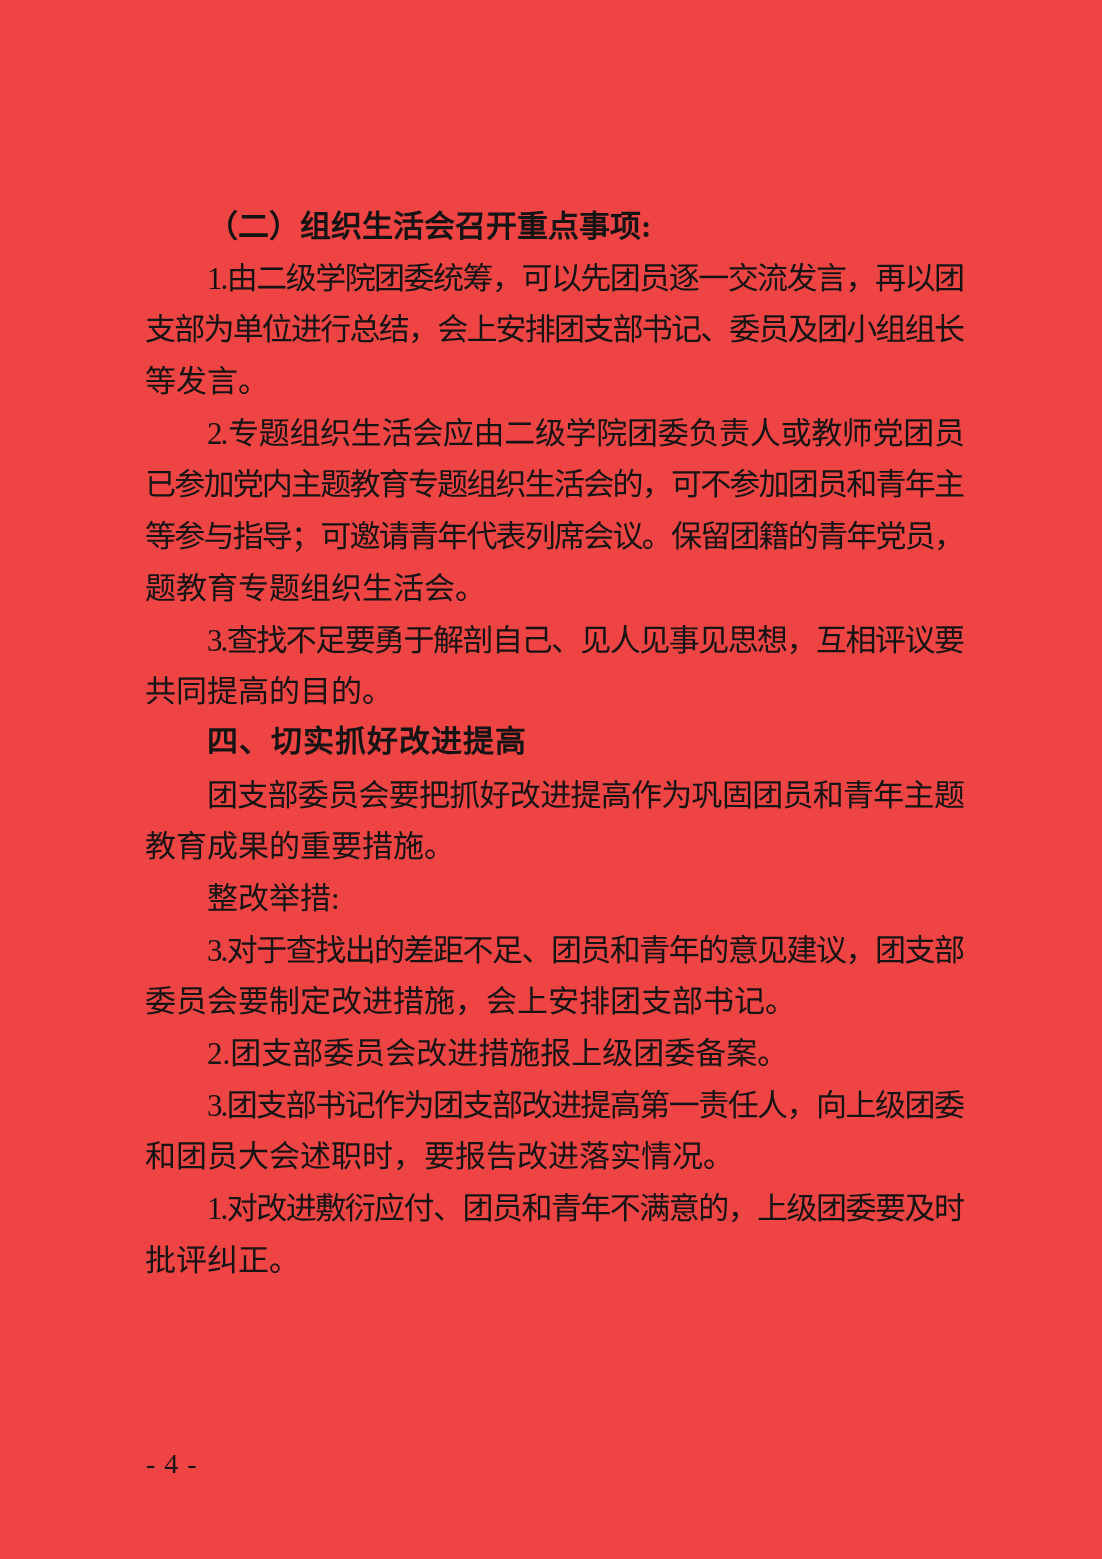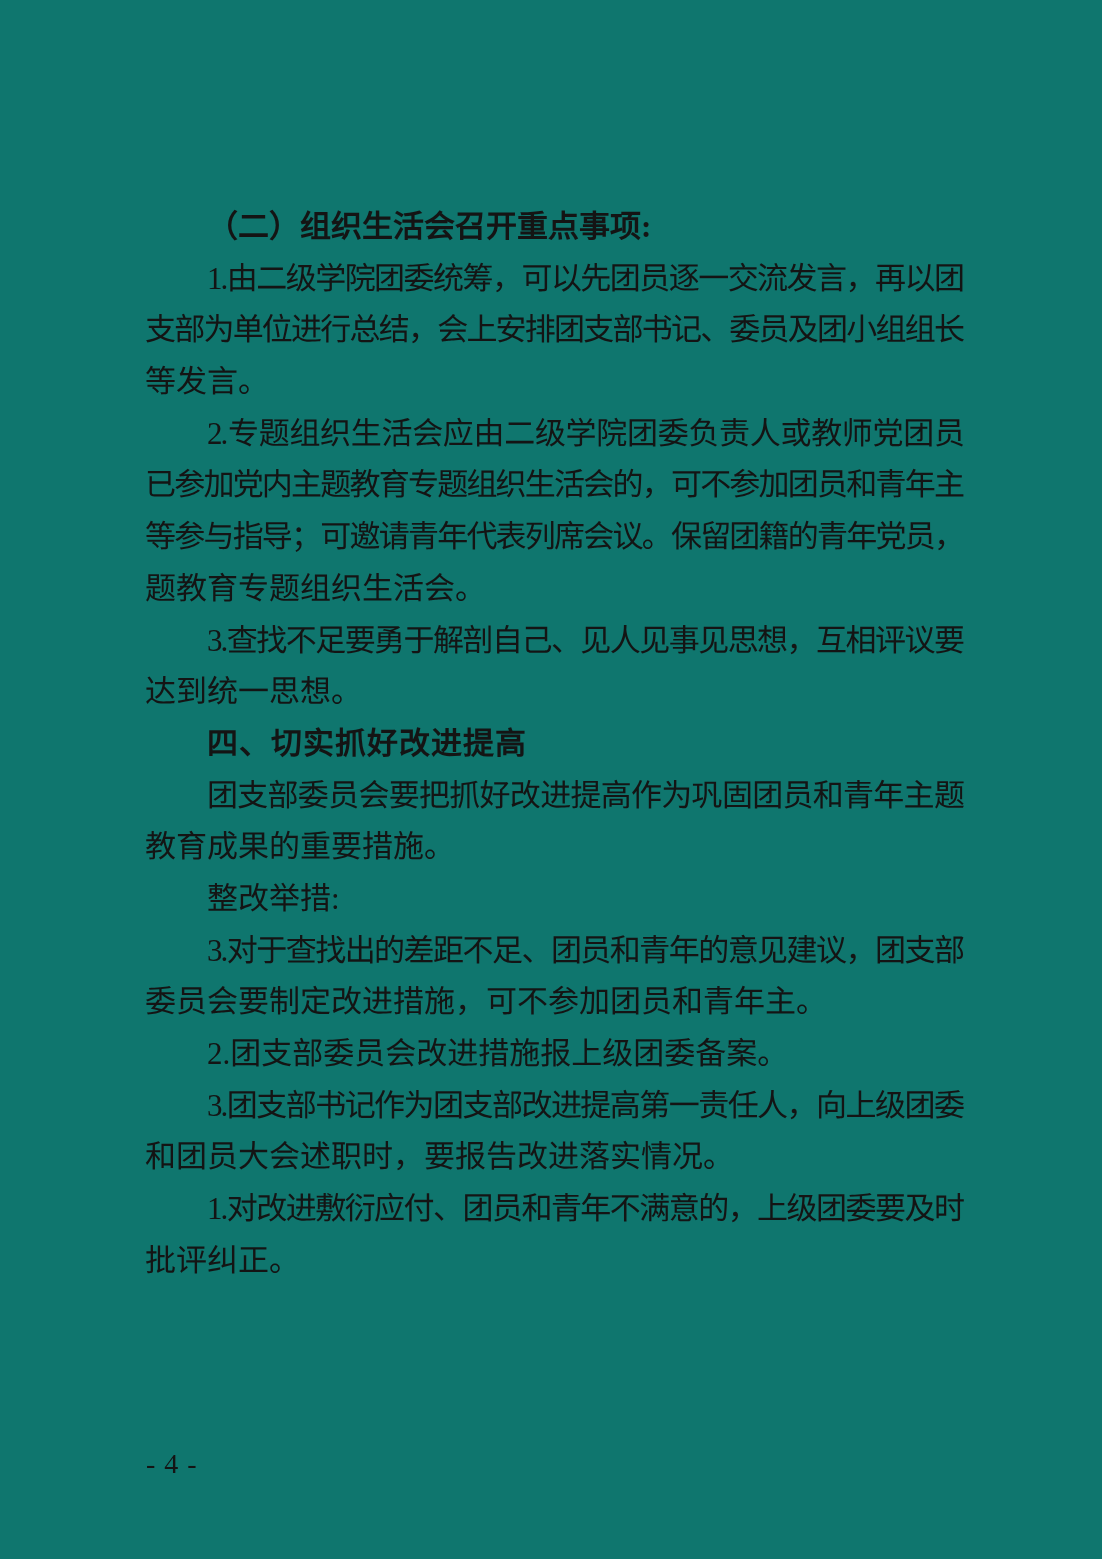--- a/index.html
+++ b/index.html
@@ -4,21 +4,21 @@
 <style>
   html, body {
     margin: 0;
     padding: 0;
     background: #ffffff;
   }
   .page {
     position: relative;
     width: 1102px;
     height: 1559px;
-    background: #0f766e;
+    background: #ef4444;
     overflow: hidden;
     font-family: "Liberation Serif", serif;
     color: #141414;
   }
   .content {
     position: absolute;
     left: 145px;
     top: 201px;
     width: 818px;
   }
@@ -38,21 +38,21 @@
     text-align-last: justify;
     text-justify: inter-character;
     white-space: normal;
   }
   
   .hkai {
     font-weight: 600;
   }
   
   .hhei {
-    font-family: Liberation Sans, sans-serif;
+    font-family: Liberation Mono, monospace;
     font-weight: 700;
     letter-spacing: 1px;
   }
   .page-number {
     position: absolute;
     left: 146px;
     top: 1448px;
     font-size: 28px;
     line-height: 32px;
     font-family: "Liberation Serif", serif;
@@ -67,27 +67,27 @@
   <div class="content">
     <div class="line ind hkai">（二）组织生活会召开重点事项:</div>
     <div class="line ind jst">1.由二级学院团委统筹，可以先团员逐一交流发言，再以团</div>
     <div class="line jst">支部为单位进行总结，会上安排团支部书记、委员及团小组组长</div>
     <div class="line">等发言。</div>
     <div class="line ind jst">2.专题组织生活会应由二级学院团委负责人或教师党团员</div>
     <div class="line jst">已参加党内主题教育专题组织生活会的，可不参加团员和青年主</div>
     <div class="line jst">等参与指导；可邀请青年代表列席会议。保留团籍的青年党员，</div>
     <div class="line">题教育专题组织生活会。</div>
     <div class="line ind jst">3.查找不足要勇于解剖自己、见人见事见思想，互相评议要</div>
-    <div class="line">达到统一思想。</div>
+    <div class="line">共同提高的目的。</div>
     <div class="line ind hhei">四、切实抓好改进提高</div>
     <div class="line ind jst">团支部委员会要把抓好改进提高作为巩固团员和青年主题</div>
     <div class="line">教育成果的重要措施。</div>
     <div class="line ind">整改举措:</div>
     <div class="line ind jst">3.对于查找出的差距不足、团员和青年的意见建议，团支部</div>
-    <div class="line">委员会要制定改进措施，可不参加团员和青年主。</div>
+    <div class="line">委员会要制定改进措施，会上安排团支部书记。</div>
     <div class="line ind">2.团支部委员会改进措施报上级团委备案。</div>
     <div class="line ind jst">3.团支部书记作为团支部改进提高第一责任人，向上级团委</div>
     <div class="line">和团员大会述职时，要报告改进落实情况。</div>
     <div class="line ind jst">1.对改进敷衍应付、团员和青年不满意的，上级团委要及时</div>
     <div class="line">批评纠正。</div>
   </div>
 
   <div class="page-number">- 4 -</div>
 </div>
 

